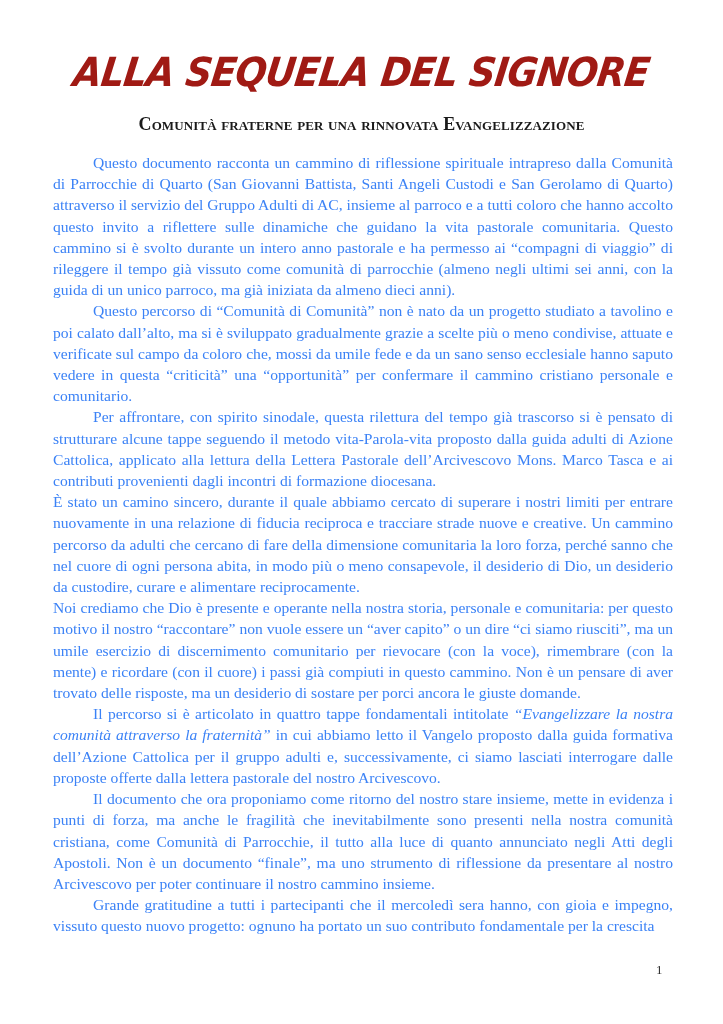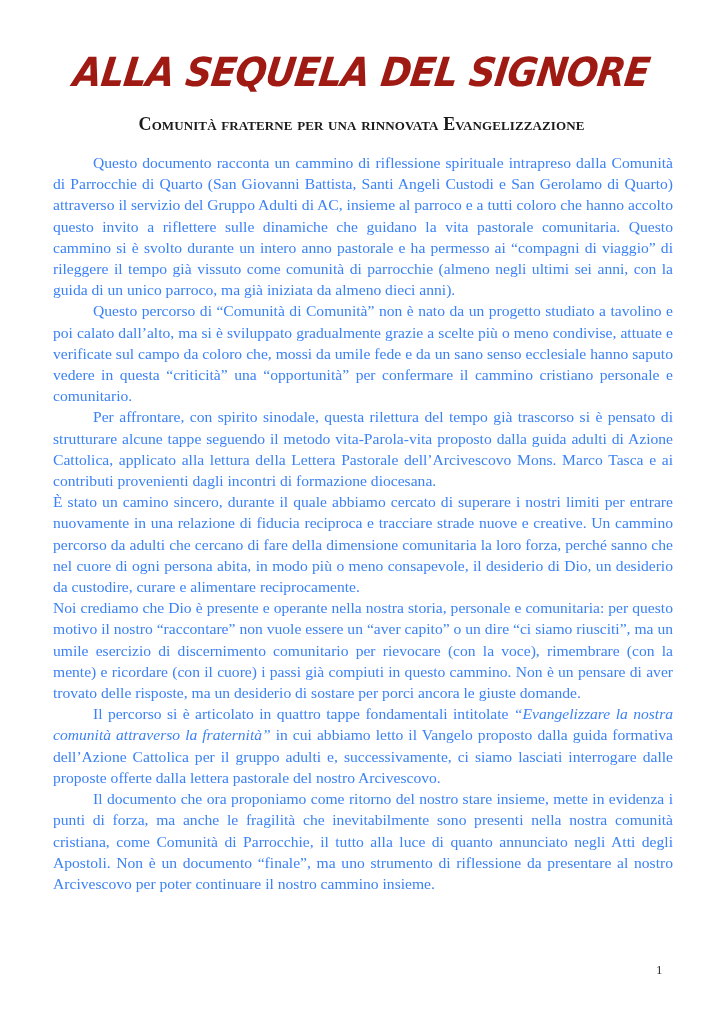--- a/index.html
+++ b/index.html
@@ -54,16 +54,17 @@
   <div class="subtitle">Comunità fraterne per una rinnovata Evangelizzazione</div>
 
   <div class="body">
     <p class="indent">Questo documento racconta un cammino di riflessione spirituale intrapreso dalla Comunità di Parrocchie di Quarto (San Giovanni Battista, Santi Angeli Custodi e San Gerolamo di Quarto) attraverso il servizio del Gruppo Adulti di AC, insieme al parroco e a tutti coloro che hanno accolto questo invito a riflettere sulle dinamiche che guidano la vita pastorale comunitaria. Questo cammino si è svolto durante un intero anno pastorale e ha permesso ai “compagni di viaggio” di rileggere il tempo già vissuto come comunità di parrocchie (almeno negli ultimi sei anni, con la guida di un unico parroco, ma già iniziata da almeno dieci anni).</p>
     <p class="indent">Questo percorso di “Comunità di Comunità” non è nato da un progetto studiato a tavolino e poi calato dall’alto, ma si è sviluppato gradualmente grazie a scelte più o meno condivise, attuate e verificate sul campo da coloro che, mossi da umile fede e da un sano senso ecclesiale hanno saputo vedere in questa “criticità” una “opportunità” per confermare il cammino cristiano personale e comunitario.</p>
     <p class="indent">Per affrontare, con spirito sinodale, questa rilettura del tempo già trascorso si è pensato di strutturare alcune tappe seguendo il metodo vita-Parola-vita proposto dalla guida adulti di Azione Cattolica, applicato alla lettura della Lettera Pastorale dell’Arcivescovo Mons. Marco Tasca e ai contributi provenienti dagli incontri di formazione diocesana.</p>
     <p>È stato un camino sincero, durante il quale abbiamo cercato di superare i nostri limiti per entrare nuovamente in una relazione di fiducia reciproca e tracciare strade nuove e creative. Un cammino percorso da adulti che cercano di fare della dimensione comunitaria la loro forza, perché sanno che nel cuore di ogni persona abita, in modo più o meno consapevole, il desiderio di Dio, un desiderio da custodire, curare e alimentare reciprocamente.</p>
     <p>Noi crediamo che Dio è presente e operante nella nostra storia, personale e comunitaria: per questo motivo il nostro “raccontare” non vuole essere un “aver capito” o un dire “ci siamo riusciti”, ma un umile esercizio di discernimento comunitario per rievocare (con la voce), rimembrare (con la mente) e ricordare (con il cuore) i passi già compiuti in questo cammino. Non è un pensare di aver trovato delle risposte, ma un desiderio di sostare per porci ancora le giuste domande.</p>
     <p class="indent"><span>Il percorso si è articolato in quattro tappe fondamentali intitolate </span><i>“Evangelizzare la nostra comunità attraverso la fraternità”</i><span> in cui abbiamo letto il Vangelo proposto dalla guida formativa dell’Azione Cattolica per il gruppo adulti e, successivamente, ci siamo lasciati interrogare dalle proposte offerte dalla lettera pastorale del nostro Arcivescovo.</span></p>
     <p class="indent">Il documento che ora proponiamo come ritorno del nostro stare insieme, mette in evidenza i punti di forza, ma anche le fragilità che inevitabilmente sono presenti nella nostra comunità cristiana, come Comunità di Parrocchie, il tutto alla luce di quanto annunciato negli Atti degli Apostoli. Non è un documento “finale”, ma uno strumento di riflessione da presentare al nostro Arcivescovo per poter continuare il nostro cammino insieme.</p>
+    <p class="indent">Grande gratitudine a tutti i partecipanti che il mercoledì sera hanno, con gioia e impegno, vissuto questo nuovo progetto: ognuno ha portato un suo contributo fondamentale per la crescita</p>
   </div>
 
   <div class="page-number">1</div>
 </div>
 
 </body></html>

